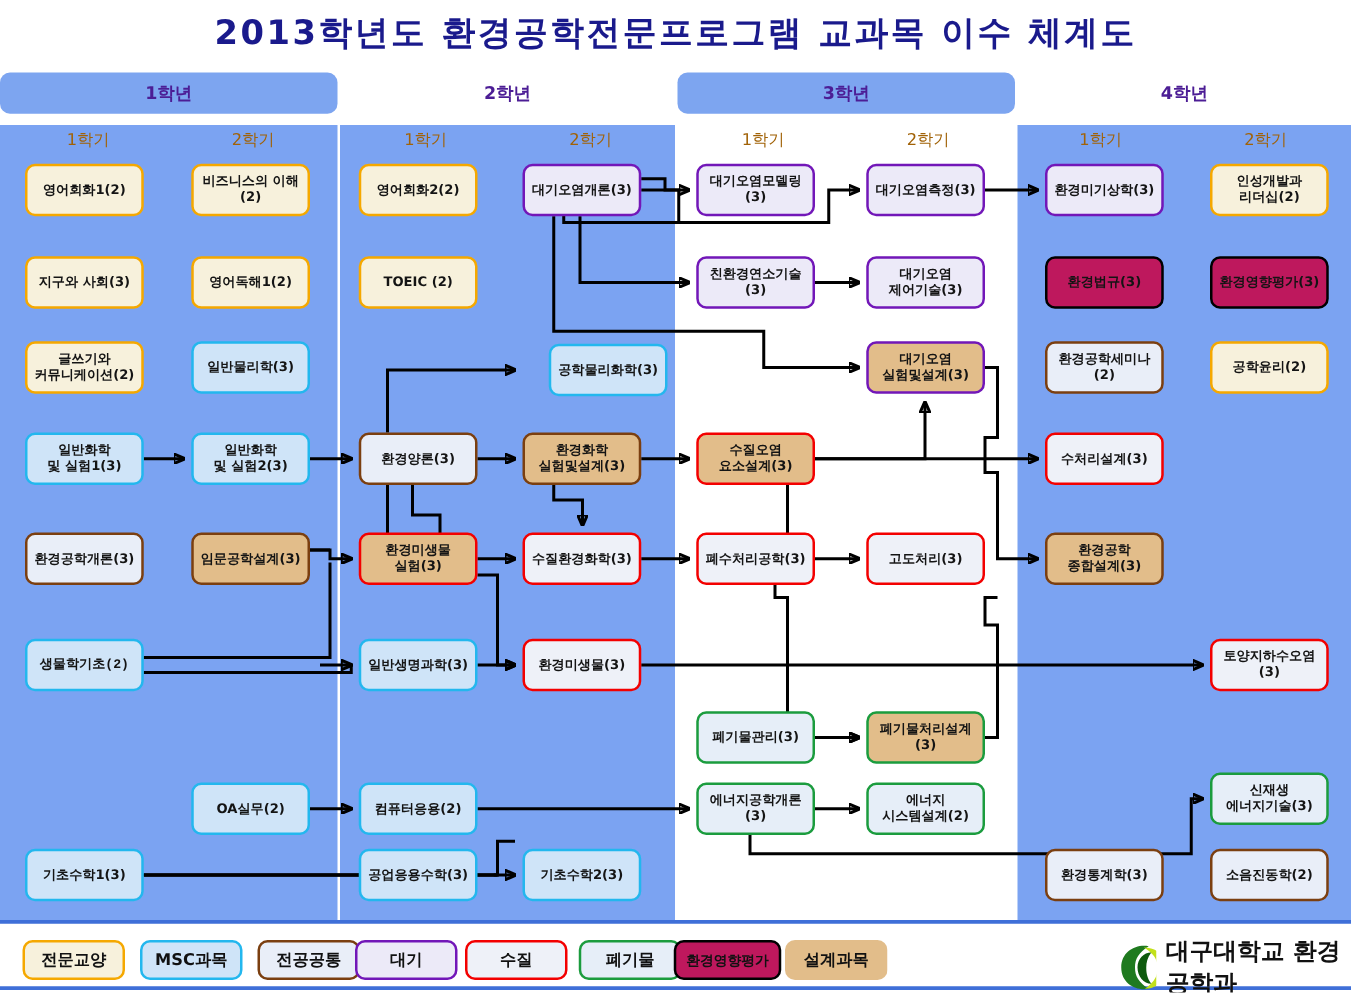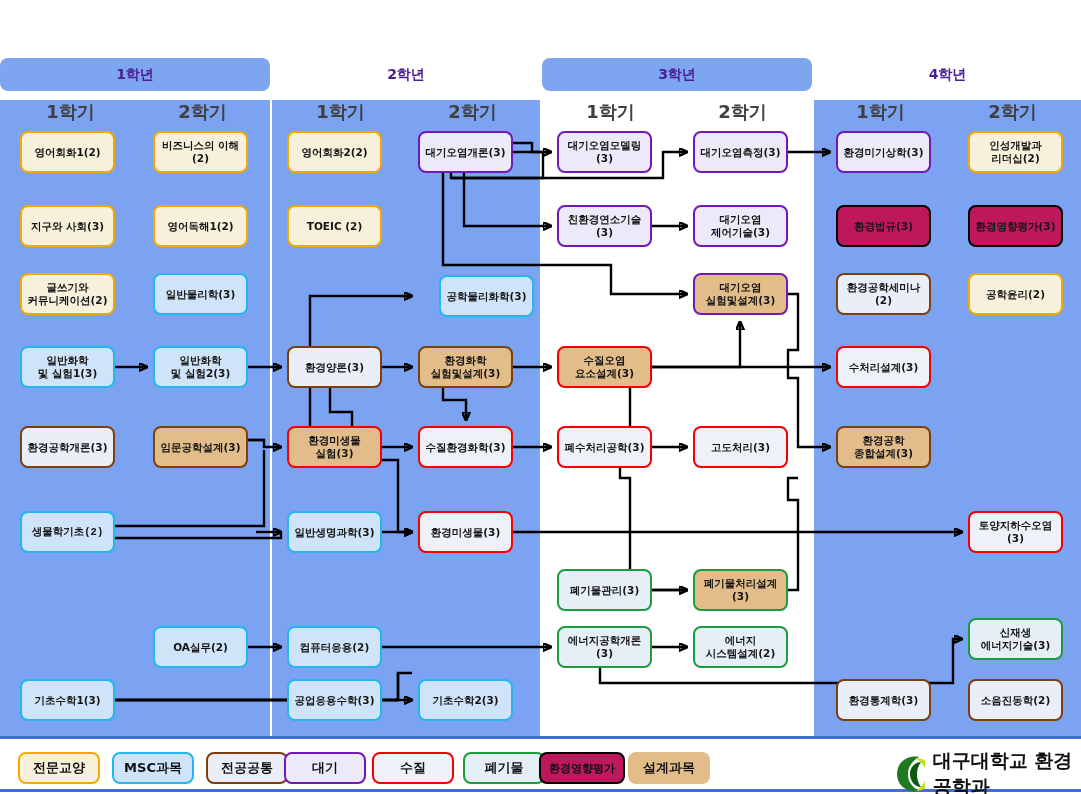--- a/index.html
+++ b/index.html
@@ -26,21 +26,21 @@
     position:absolute;height:33px;border-radius:8px;
     display:flex;align-items:center;justify-content:center;
     font-size:14px;font-weight:bold;color:#4c1d95;
   }
   .yearbar.shaded{background:#7da5f0;}
   .yearbar.plain{background:#ffffff;}
 
   .semhead{
     position:absolute;height:25px;
     display:flex;align-items:center;justify-content:center;
-    font-size:18px;font-weight:bold;color:#404040;
+    font-size:13px;font-weight:normal;color:#a16207;
   }
 
   
   .band{position:absolute;background:#7ba3f2;}
 
   
   .rule{position:absolute;background:#3f6fd8;height:3px;}
 
   
   .box{
@@ -86,20 +86,21 @@
 </head>
 <body>
 
 <div id="root">
 
   <div class="band" style="left:0;top:100px;width:270px;height:636px;"></div>
   <div class="band" style="left:272px;top:100px;width:268px;height:636px;"></div>
   <div class="band" style="left:542px;top:100px;width:270px;height:636px;background:#ffffff;"></div>
   <div class="band" style="left:814px;top:100px;width:267px;height:636px;"></div>
 
+  <div class="title">2013학년도 환경공학전문프로그램 교과목 이수 체계도</div>
 
   <div id="year-headers">
       <div class="yearbar shaded" style="left: 0px; top: 58px; width: 270px;">1학년</div>
       <div class="yearbar plain" style="left: 272px; top: 58px; width: 268px;">2학년</div>
       <div class="yearbar shaded" style="left: 542px; top: 58px; width: 270px;">3학년</div>
       <div class="yearbar plain" style="left: 814px; top: 58px; width: 267px;">4학년</div>
     </div>
 
   <div id="sem-headers">
       <div class="semhead" style="left: 8px; top: 99px; width: 125px;">1학기</div>

